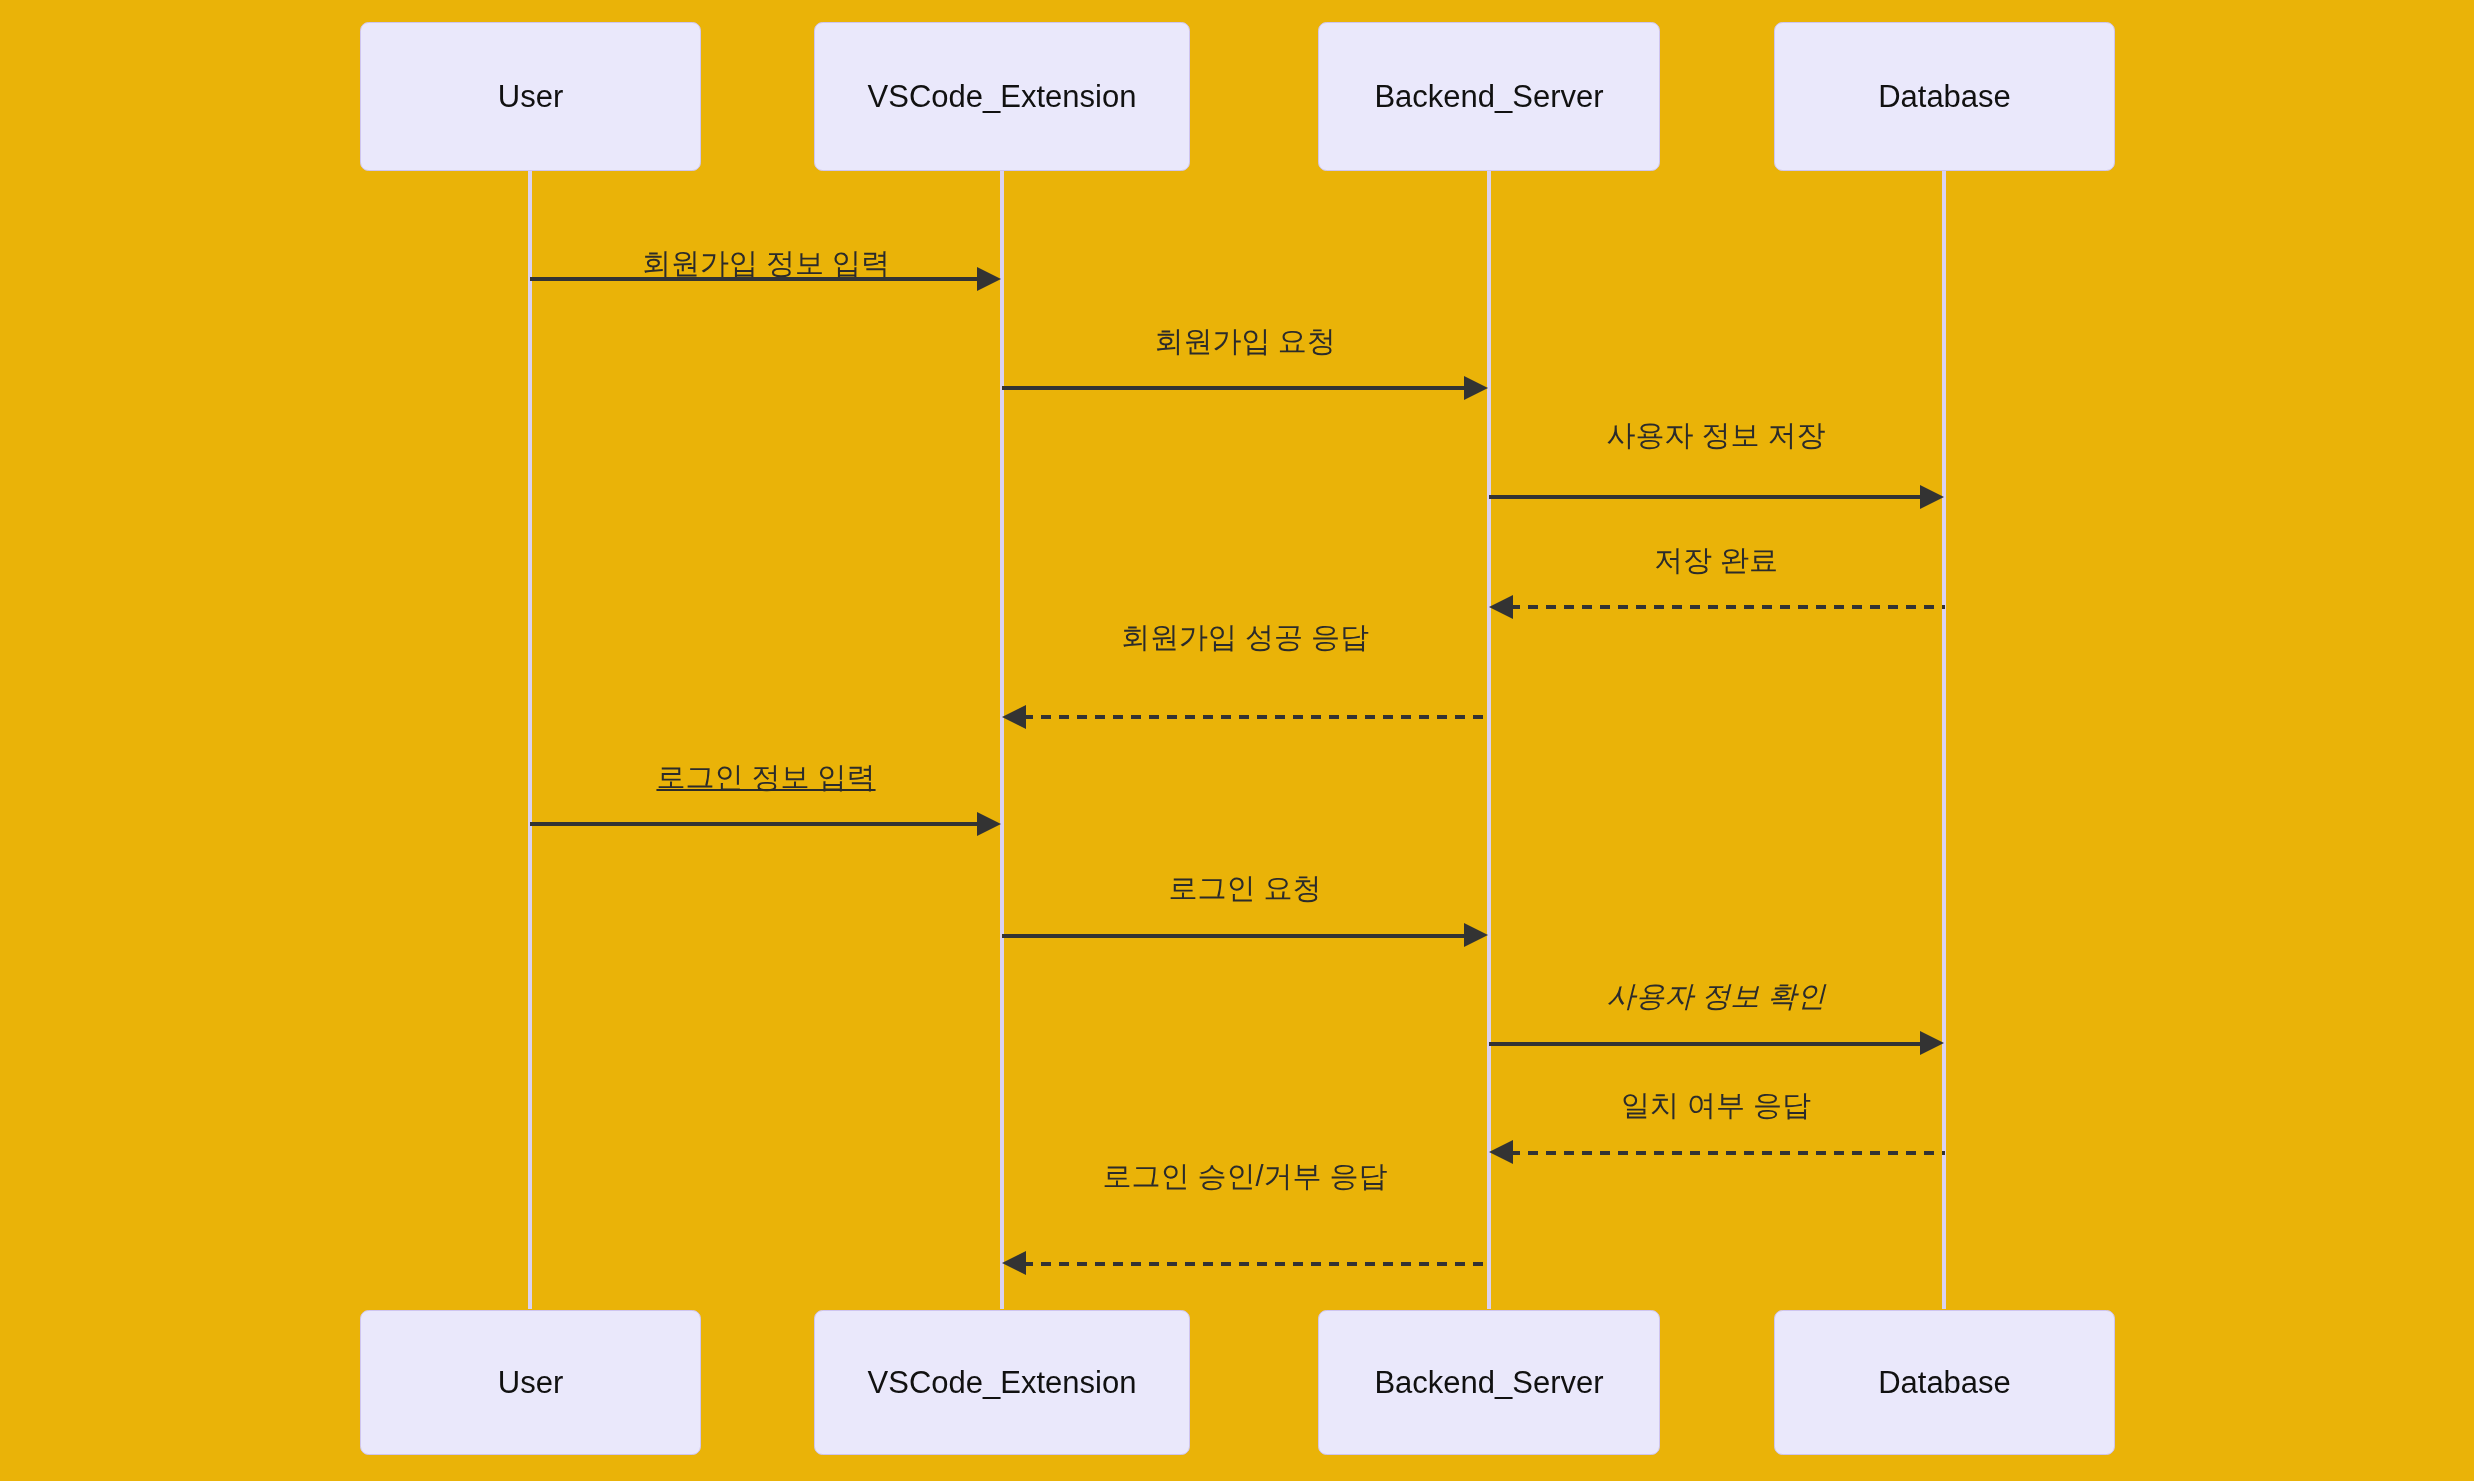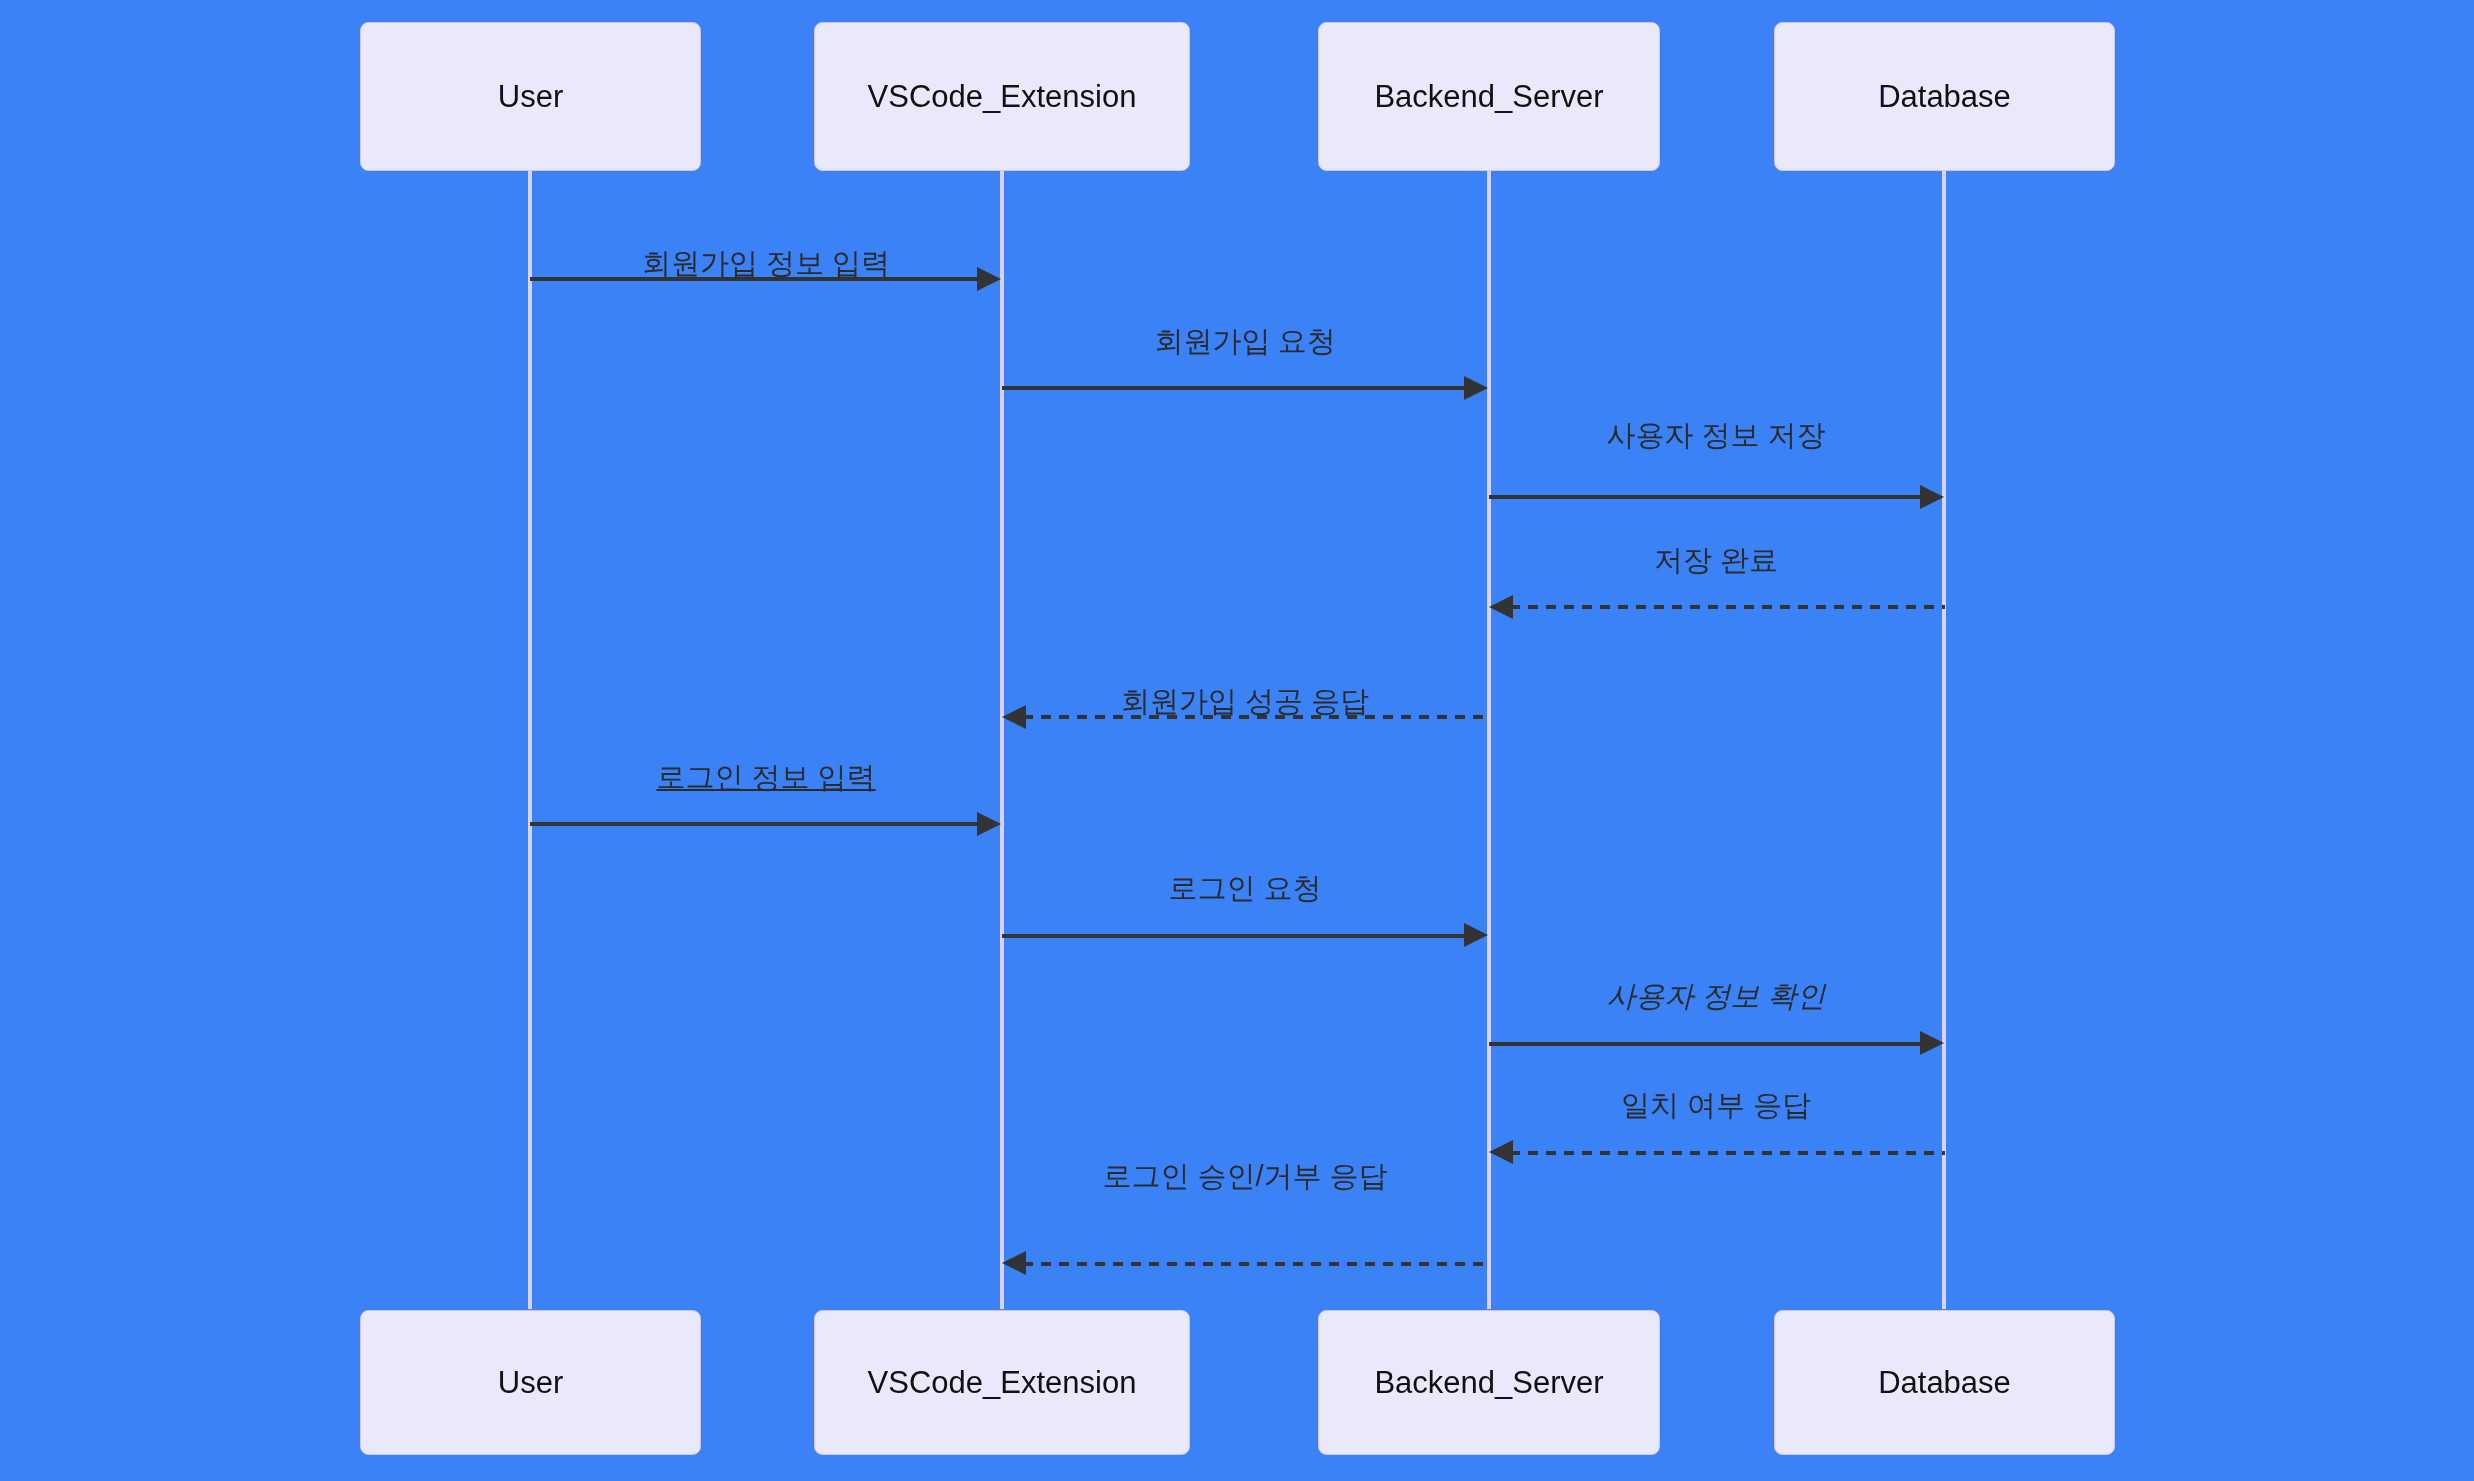--- a/index.html
+++ b/index.html
@@ -5,21 +5,21 @@
   html, body {
     margin: 0;
     padding: 0;
     background: #ffffff;
     font-family: "Liberation Sans", "DejaVu Sans", sans-serif;
   }
   .canvas {
     position: relative;
     width: 2475px;
     height: 1481px;
-    background: #3b82f6;
+    background: #eab308;
     overflow: hidden;
   }
   .actor-box {
     position: absolute;
     background: #EAE8FB;
     border: 1.9px solid #CFC5EF;
     border-radius: 8.5px;
     display: flex;
     align-items: center;
     justify-content: center;
@@ -114,21 +114,21 @@
   <div class="arr-right" style="left:1464px; top:376px;"></div>
 
   <div class="msg-label" style="left:1716px; top:416px;">사용자 정보 저장</div>
   <div class="line-solid" style="left:1489px; top:495px; width:435px;"></div>
   <div class="arr-right" style="left:1920px; top:485px;"></div>
 
   <div class="msg-label" style="left:1716px; top:541px;">저장 완료</div>
   <div class="line-dashed" style="left:1510px; top:605px; width:435px;"></div>
   <div class="arr-left" style="left:1489px; top:595px;"></div>
 
-  <div class="msg-label" style="left:1245px; top:682px;">회원가입 성공 응답</div>
+  <div class="msg-label" style="left:1245px; top:618px;">회원가입 성공 응답</div>
   <div class="line-dashed" style="left:1023px; top:715px; width:466px;"></div>
   <div class="arr-left" style="left:1002px; top:705px;"></div>
 
   <div class="msg-label" style="left:766px;  top:758px;text-decoration:underline;">로그인 정보 입력</div>
   <div class="line-solid" style="left:530px;  top:822px; width:451px;"></div>
   <div class="arr-right" style="left:977px; top:812px;"></div>
 
   <div class="msg-label" style="left:1245px; top:869px;">로그인 요청</div>
   <div class="line-solid" style="left:1002px; top:934px; width:466px;"></div>
   <div class="arr-right" style="left:1464px; top:923px;"></div>

